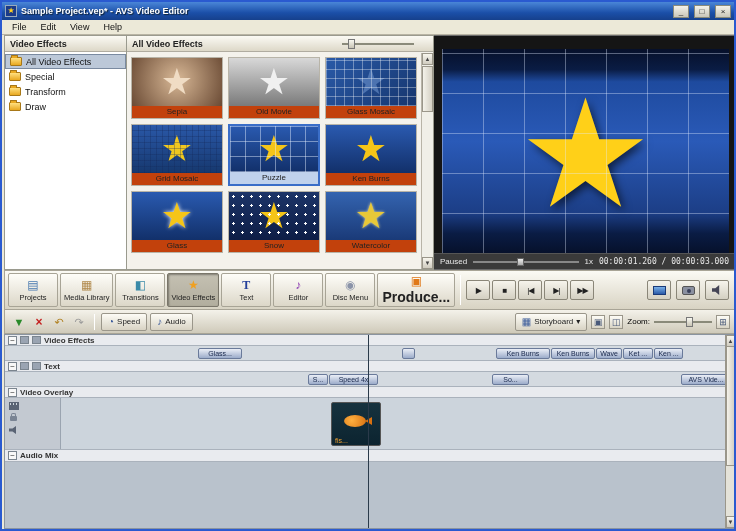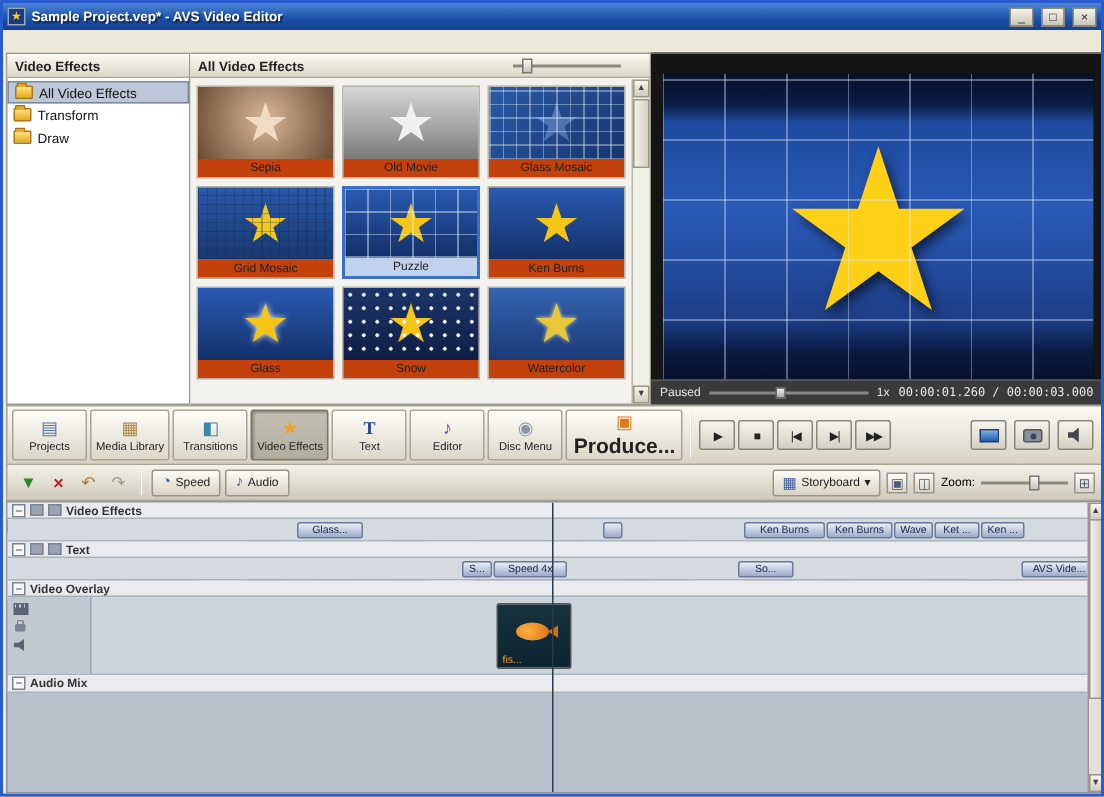--- a/index.html
+++ b/index.html
@@ -137,29 +137,39 @@
 <div class="window">
 
   <div class="titlebar">
     <div class="tb-icon">★</div>
     <div class="tb-title">Sample Project.vep* - AVS Video Editor</div>
     <div class="tb-btn">_</div>
     <div class="tb-btn">□</div>
     <div class="tb-btn">×</div>
   </div>
 
+  <div class="menubar" id="menubar">
+      <span class="menu-item">File</span>
+      <span class="menu-item">Edit</span>
+      <span class="menu-item">View</span>
+      <span class="menu-item">Help</span>
+    </div>
 
   <div class="top">
 
     <div class="left-panel">
       <div class="panel-hd">Video Effects</div>
       <div class="tree" id="tree">
           <div class="tree-item sel">
             <span class="folder"></span>
             <span class="tree-lbl">All Video Effects</span>
+          </div>
+          <div class="tree-item">
+            <span class="folder"></span>
+            <span class="tree-lbl">Special</span>
           </div>
           <div class="tree-item">
             <span class="folder"></span>
             <span class="tree-lbl">Transform</span>
           </div>
           <div class="tree-item">
             <span class="folder"></span>
             <span class="tree-lbl">Draw</span>
           </div>
         </div>

